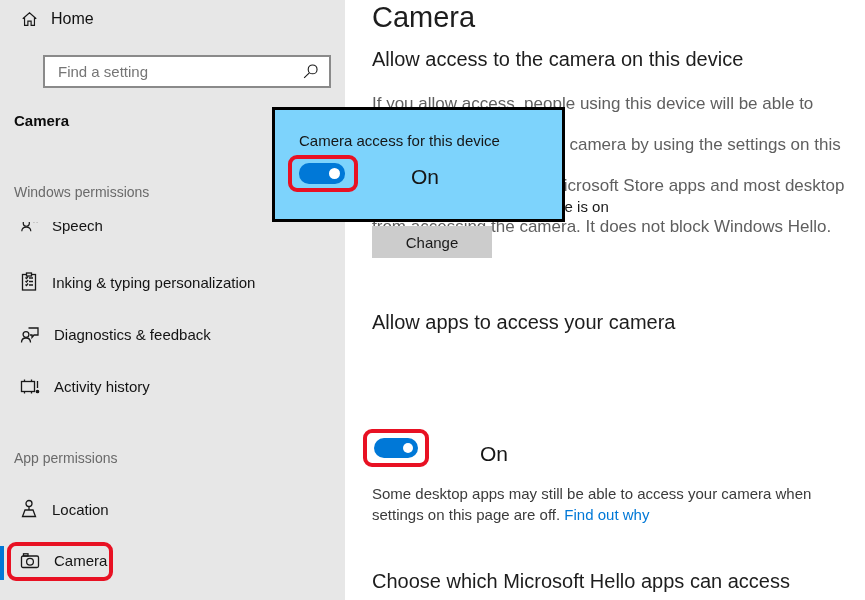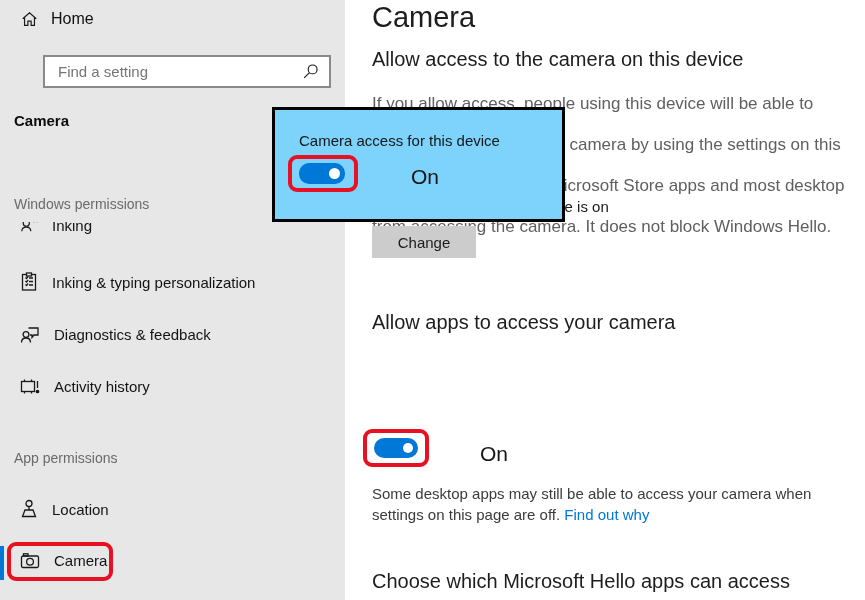--- a/index.html
+++ b/index.html
@@ -39,21 +39,21 @@
 
   
   .red-box { position:absolute; border:4px solid var(--red,#e81123); border-radius:9px; background:transparent; pointer-events:none; }
 
   
   .main { position:absolute; left:345px; top:0; width:520px; height:600px; background:#fff; }
   .page-title { position:absolute; left:27px; top:1px; font-size:29px; font-weight:300; color:#1d1d1d; }
   .h2 { position:absolute; left:27px; font-size:20px; font-weight:400; color:#1d1d1d; }
   .para { position:absolute; left:27px; font-size:17px; color:#5f5f5f; line-height:20.5px; }
   .status-line { position:absolute; left:27px; top:198px; font-size:15px; color:#191919; }
-  .btn { position:absolute; left:27px; top:226px; width:104px; height:32px;
+  .btn { position:absolute; left:27px; top:226px; width:120px; height:32px;
     background:var(--btn-gray,#cccccc); border:none; font-family:inherit; font-size:15px; color:#1a1a1a;
     display:flex; align-items:center; justify-content:center; cursor:default; }
   .note { position:absolute; left:27px; top:483px; font-size:15px; color:#3b3b3b; line-height:21px; }
   .note .link { color:var(--link,#0078d7); cursor:pointer; }
 
   
   .toggle { position:absolute; width:44px; height:20px; border-radius:10px; background:var(--accent,#0078d7); }
   .toggle .knob { position:absolute; right:5px; top:5px; width:10px; height:10px; border-radius:50%; background:#fff; }
   .toggle-label { position:absolute; font-size:21px; color:#151515;margin-left:47px; }
 
@@ -87,32 +87,32 @@
       <span class="icon mag">
         <svg width="17" height="17" viewBox="0 0 20 20">
             <circle cx="12.5" cy="7.5" r="5.2"></circle>
             <line x1="8.6" y1="11.6" x2="2.5" y2="17.5"></line>
           </svg>
       </span>
     </div>
 
     <div class="privacy-h">Camera</div>
 
-    <div class="section-label" style="top:196px">Windows permissions</div>
+    <div class="section-label" style="top:184px">Windows permissions</div>
 
     <div class="speech-clip">
       <div class="nav-row">
         <span class="icon">
           <svg width="18" height="18" viewBox="0 0 20 20">
               <circle cx="7" cy="8" r="3.4"></circle>
               <path d="M2 17 c0-3 2.3-4.6 5-4.6 s5 1.6 5 4.6"></path>
               <path d="M13.5 4.5 q2 0 2 2.5 M17 4.5 q2 0 2 2.5"></path>
             </svg>
         </span>
-        <span class="label">Inking</span>
+        <span class="label">Speech</span>
       </div>
     </div>
 
     <div class="nav-row" style="top:265px">
       <span class="icon">
         <svg width="18" height="20" viewBox="0 0 18 20">
             <rect x="2.5" y="2.5" width="13" height="15.5"></rect>
             <rect x="6.5" y="1" width="5" height="3" fill="#e7e7e7"></rect>
             <path d="M9 6 h4 M9 9.5 h4 M9 13 h4 M5.5 5.5 l1 1 l1.6-2 M5.5 9 l1 1 l1.6-2 M5.5 12.5 l1 1 l1.6-2"></path>
           </svg>

